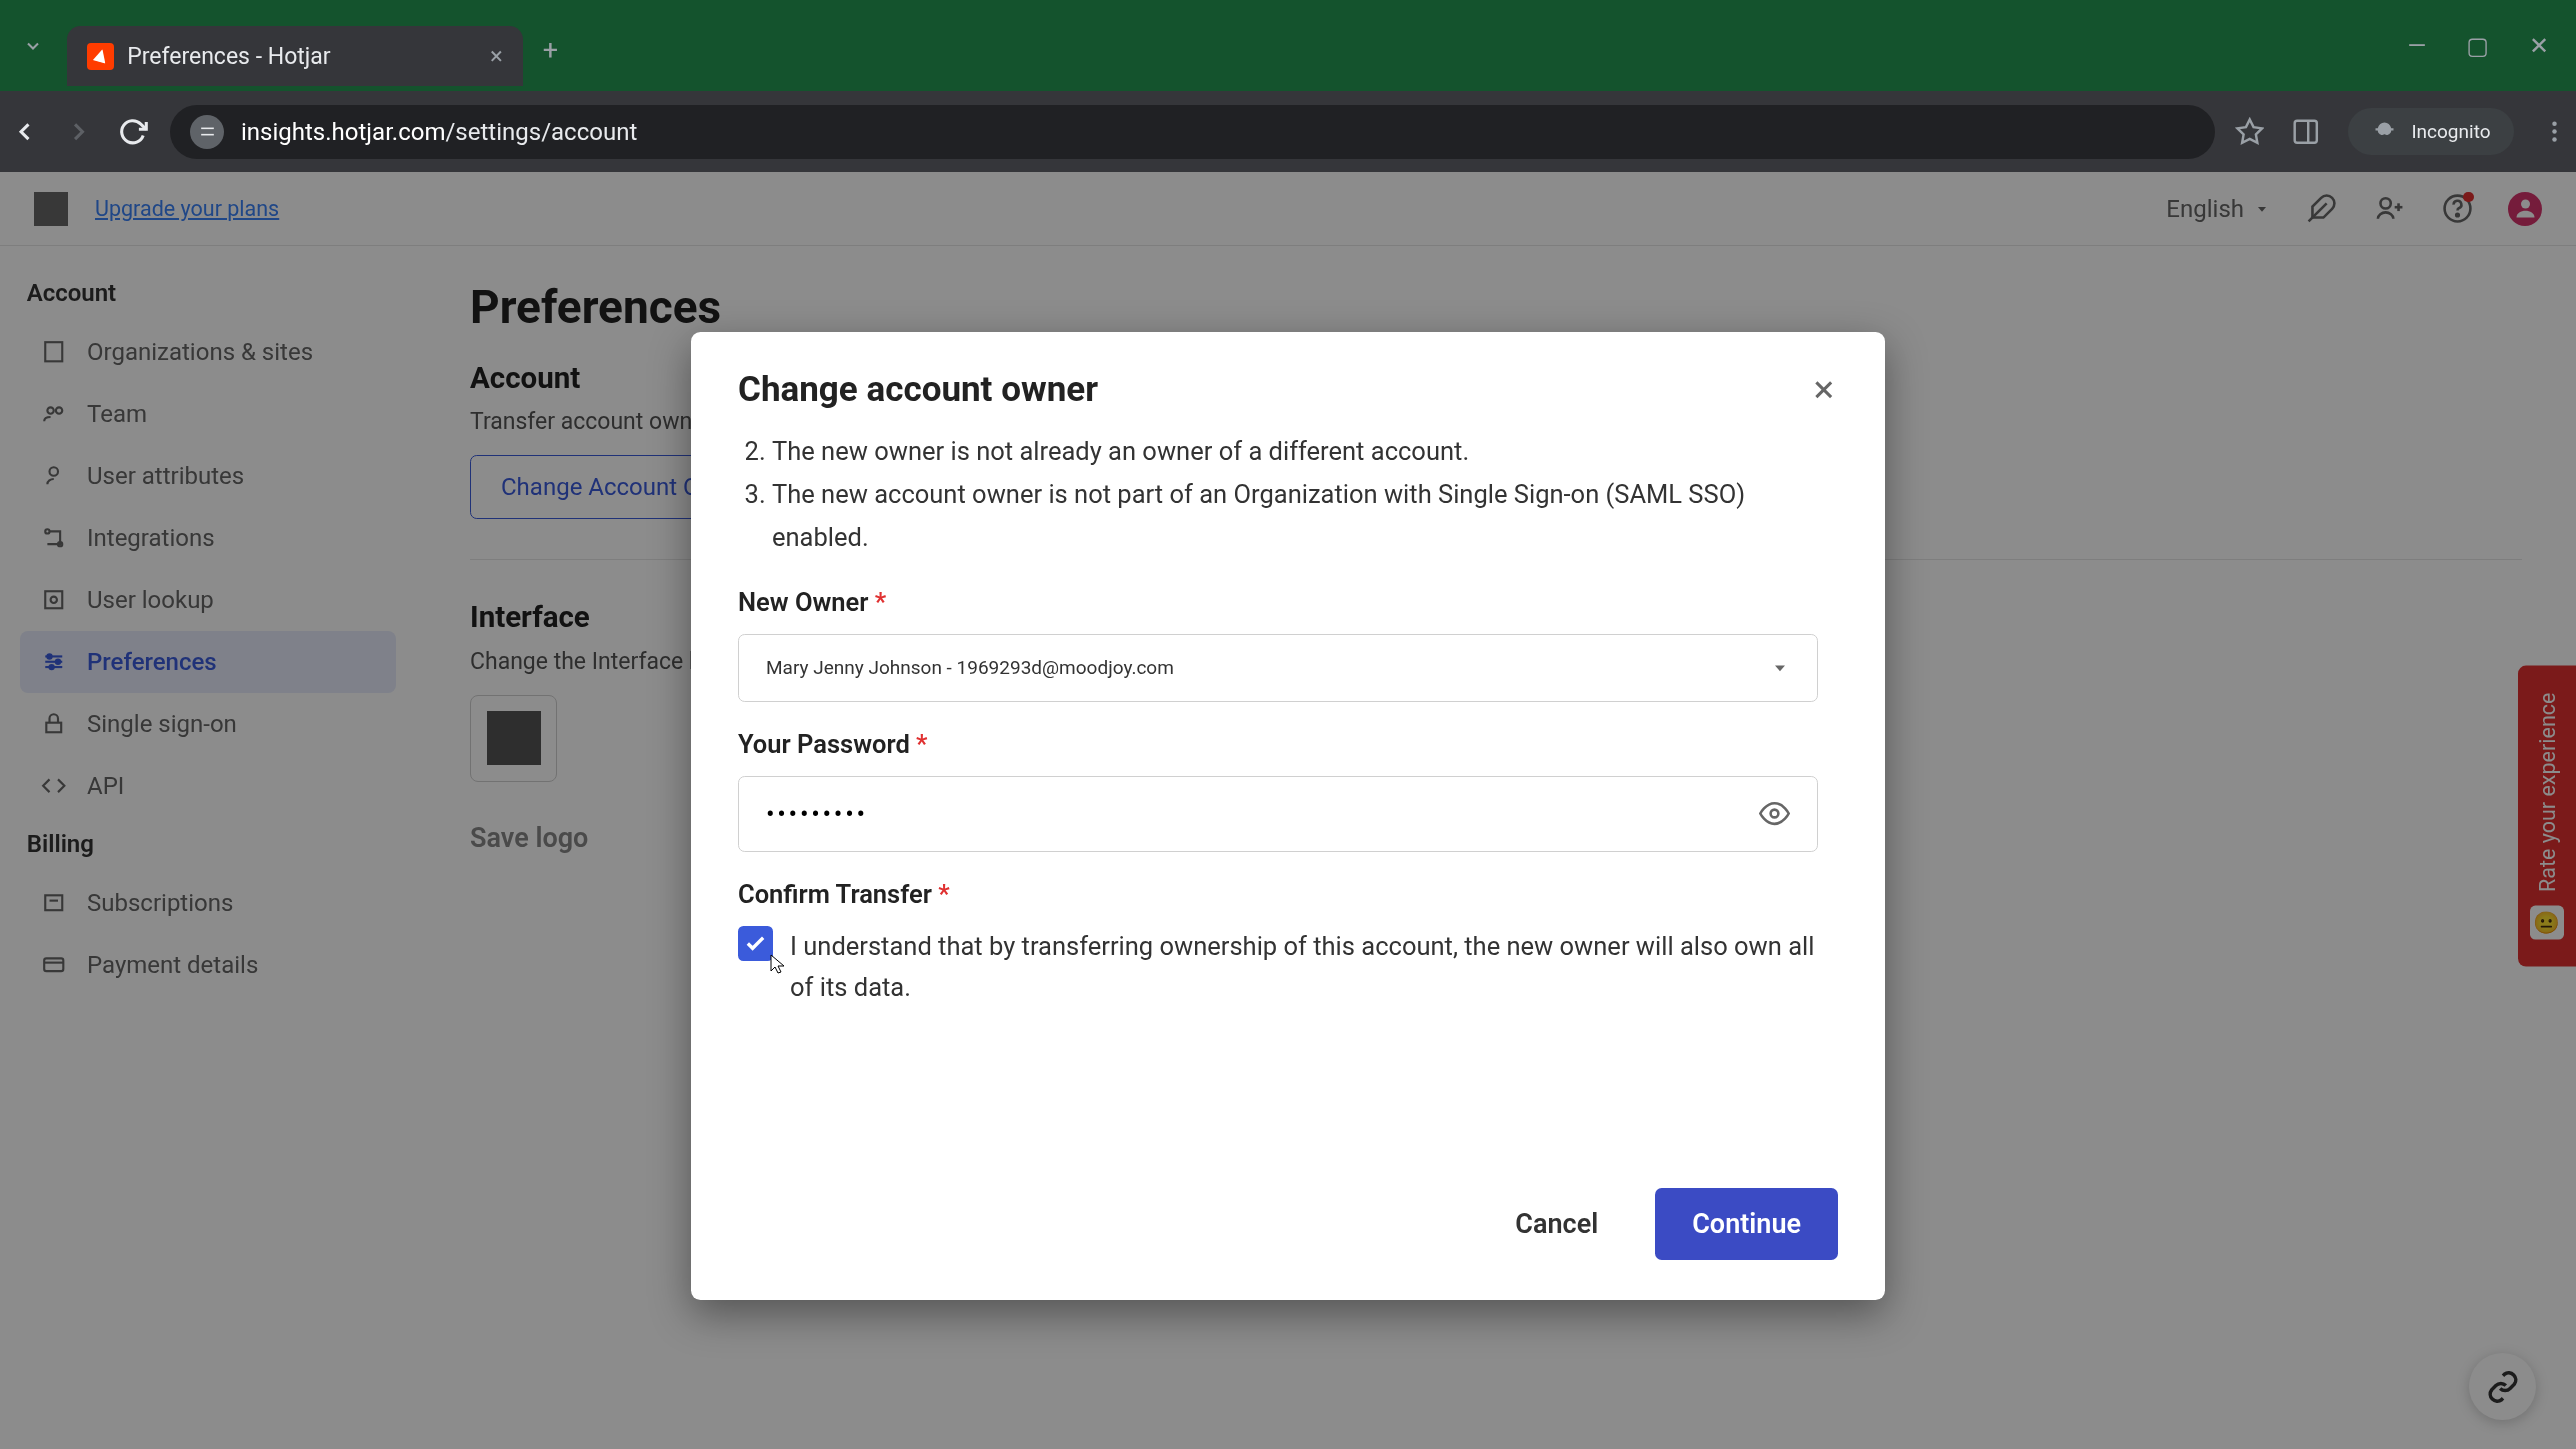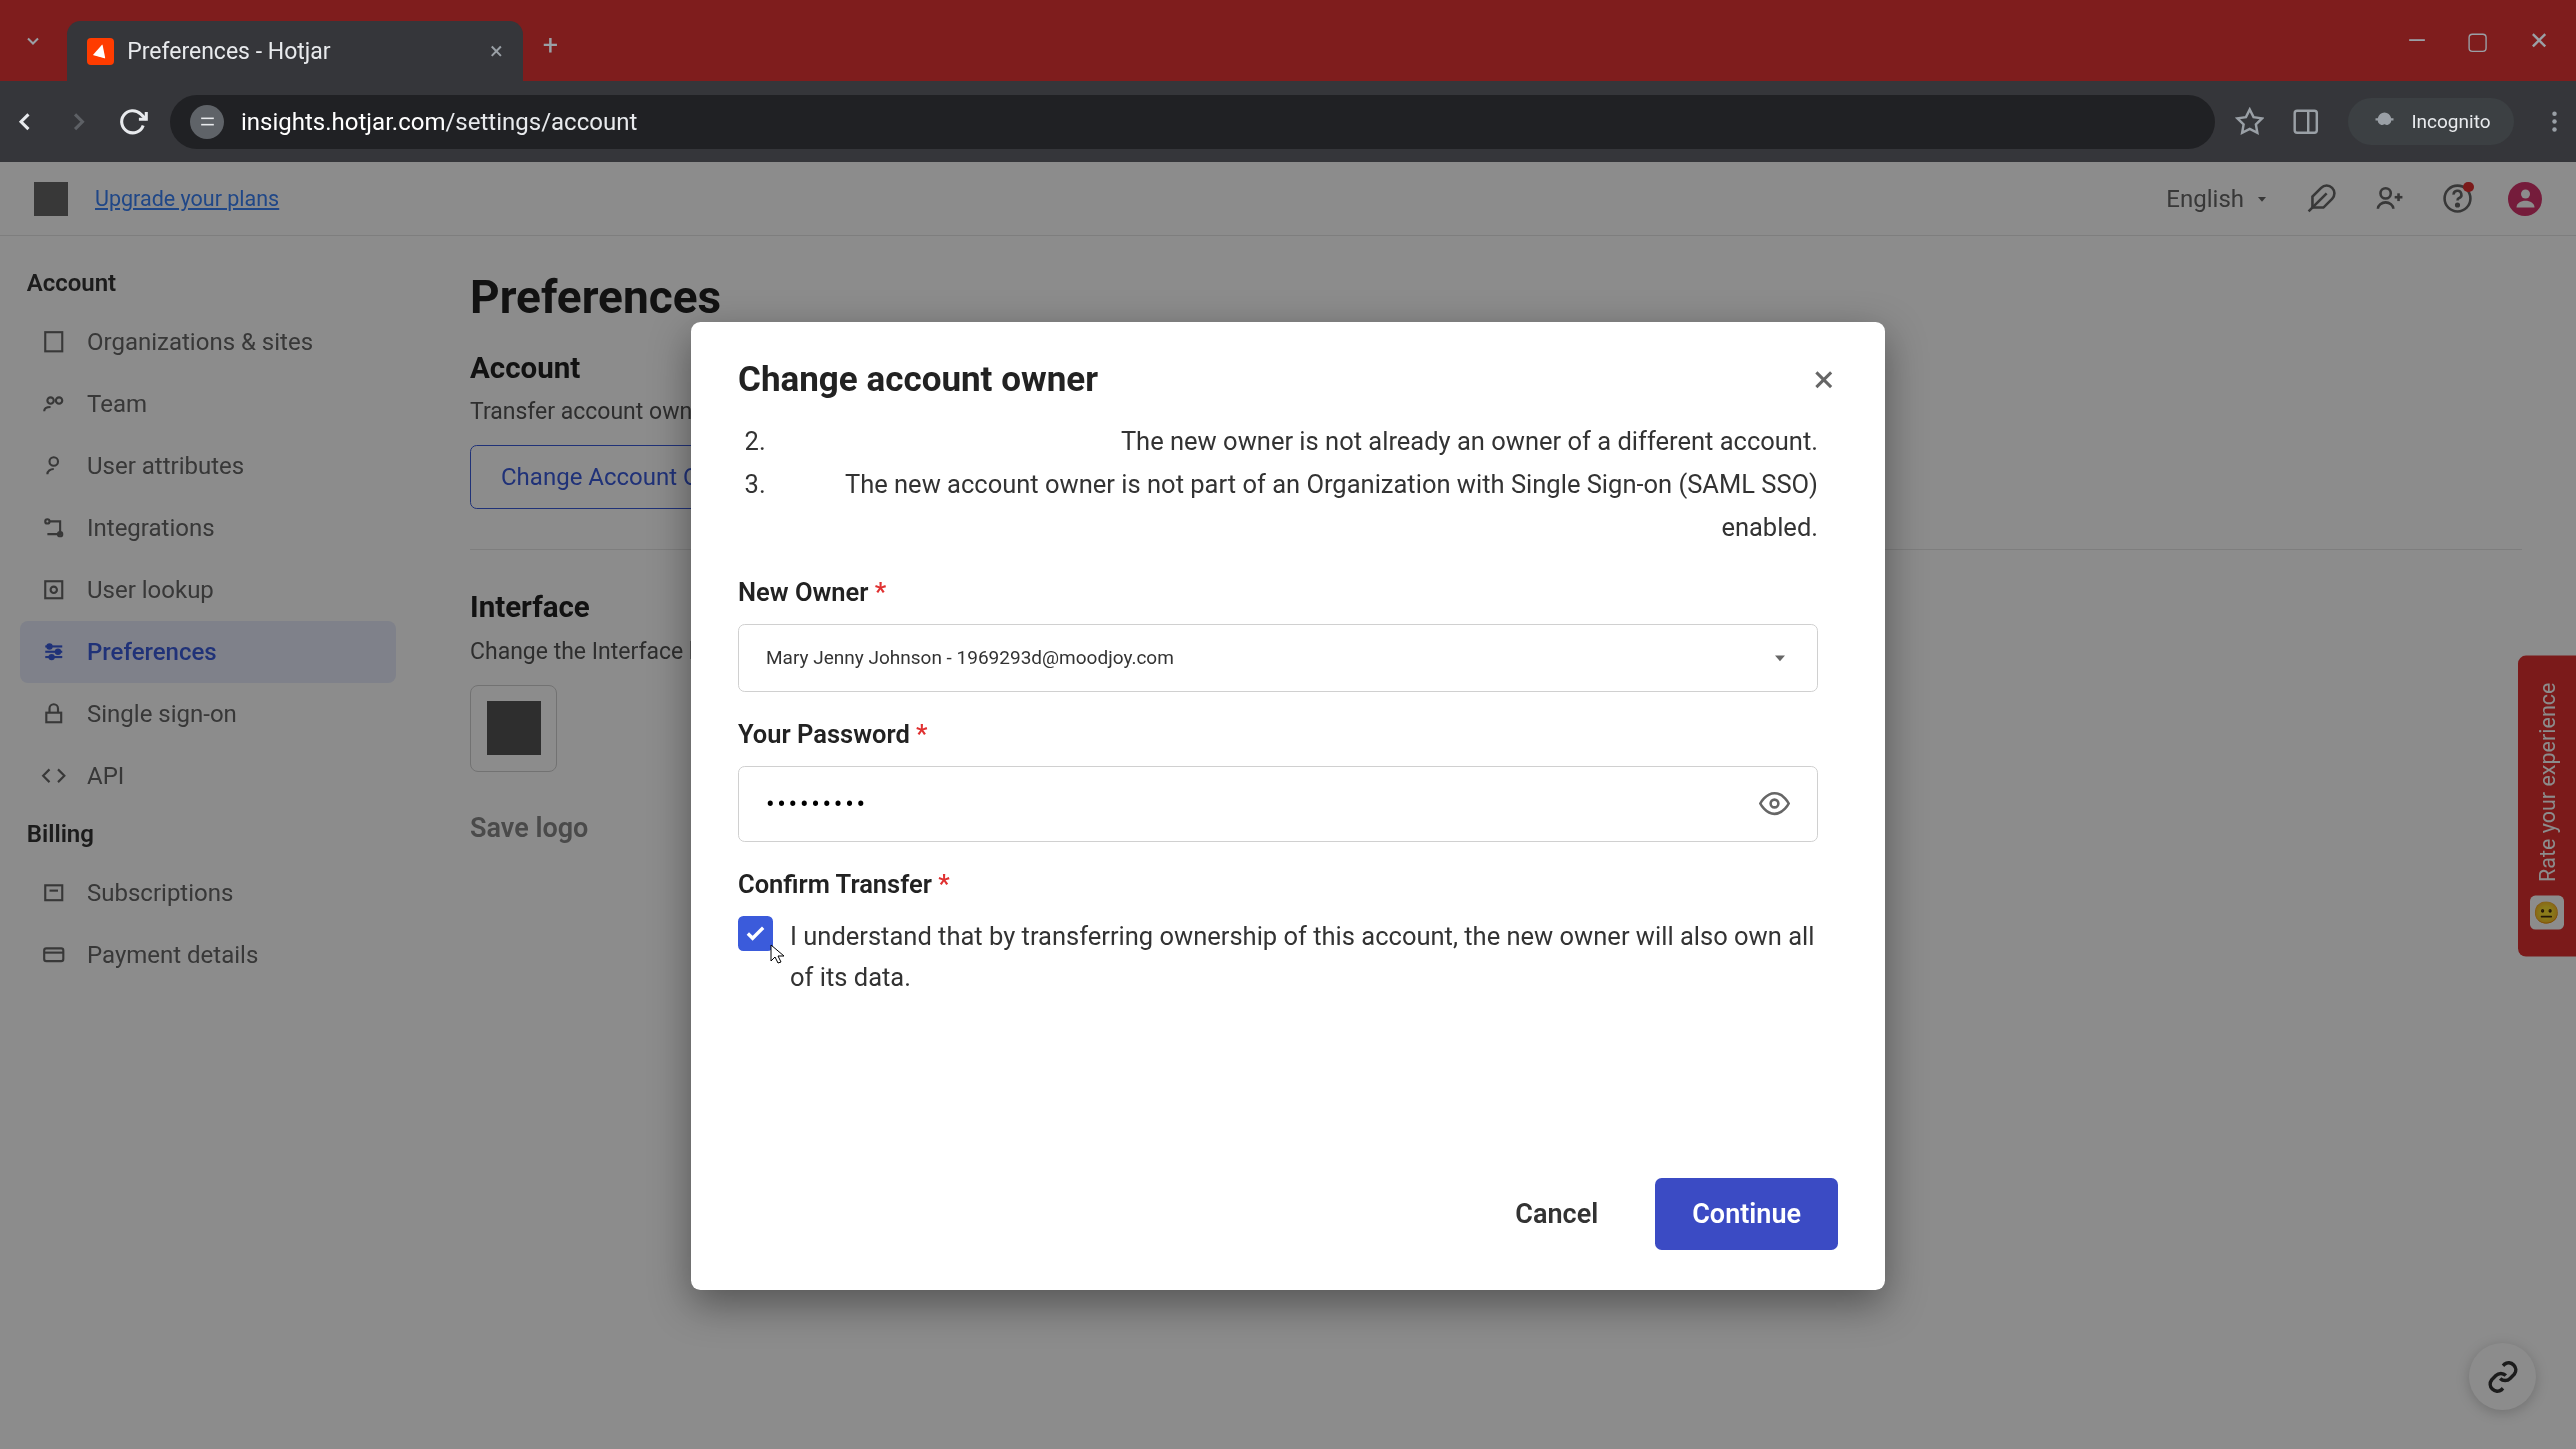--- a/index.html
+++ b/index.html
@@ -1,19 +1,19 @@
 <!DOCTYPE html>
 <html style="font-size:10.7px"><head>
 <meta charset="utf-8">
 <style>
 * { margin: 0; padding: 0; box-sizing: border-box; font-family: -apple-system, BlinkMacSystemFont, "Segoe UI", Roboto, sans-serif; }
 body { width: 2576px; height: 1449px; background: #202124; overflow: hidden; position: relative; }
 
 
-.browser-top { height: 81px; background: #7f1d1d; display: flex; align-items: center; }
+.browser-top { height: 91px; background: #14532d; display: flex; align-items: center; }
 .tab-area { display: flex; align-items: flex-end; height: 81px; padding-left: 13.4px; }
 .tab-dropdown { width: 40px; height: 40px; display: flex; align-items: center; justify-content: center; color: #9aa0a6; margin-right: 13.4px; margin-bottom: 20px; }
 .tab { background: #35363a; height: 60px; width: 456px; border-radius: 13.4px 13.4px 0 0; display: flex; align-items: center; padding: 0 20px; gap: 13.4px; }
 .tab-favicon { width: 27px; height: 27px; background: #ff3c00; border-radius: 4px; display: flex; align-items: center; justify-content: center; }
 .tab-favicon::after { content: ""; width: 13.4px; height: 13.4px; background: #fff; clip-path: polygon(50% 0, 100% 100%, 0 100%); transform: rotate(15deg); }
 .tab-title { color: #e8eaed; font-size: 23px; flex: 1; }
 .tab-close { color: #9aa0a6; font-size: 24px; cursor: pointer; }
 .new-tab { color: #9aa0a6; font-size: 27px; margin-left: 20px; margin-bottom: 20px; cursor: pointer; }
 .window-controls { margin-left: auto; display: flex; gap: 40px; padding-right: 27px; color: #9aa0a6; }
 .window-controls span { font-size: 24px; cursor: pointer; }
@@ -61,21 +61,21 @@
 .modal { width: 1194px; background: #fff; border-radius: 9.4px; position: relative; display: flex; flex-direction: column; box-shadow: 0 13.4px 40px rgba(0,0,0,0.4); }
 .modal-header { padding: 37px 47px 20px; display: flex; align-items: center; }
 .modal-title { font-size: 35px; font-weight: 700; color: #222; }
 .modal-close { margin-left: auto; font-size: 34px; color: #666; cursor: pointer; background: none; border: none; }
 .modal-body { padding: 0 47px 13.4px; position: relative; flex: 1; overflow: hidden; }
 .modal-scroll { height: 718px; overflow-y: auto; padding-right: 20px; }
 .modal-scroll::-webkit-scrollbar { width: 16px; }
 .modal-scroll::-webkit-scrollbar-track { background: #f1f1f1; }
 .modal-scroll::-webkit-scrollbar-thumb { background: #c1c1c1; border-radius: 2.7px; }
 .modal-scroll::-webkit-scrollbar-button { height: 16px; background: #e0e0e0; }
-.rule-list { padding-left: 34px; margin-bottom: 17px; text-align: right; }
+.rule-list { padding-left: 34px; margin-bottom: 17px; }
 .rule-list li { font-size: 25.5px; color: #333; line-height: 1.7; }
 .form-label { font-size: 25.5px; font-weight: 600; color: #222; margin: 27px 0 17px; display: block; }
 .form-label .req { color: #e03131; }
 .select-box { border: 1.3px solid #d0d0d0; border-radius: 6.7px; padding: 21.5px 27px; font-size: 19px; color: #333; display: flex; align-items: center; cursor: pointer; }
 .select-box .caret { margin-left: auto; color: #666; }
 .input-wrap { border: 1.3px solid #d0d0d0; border-radius: 6.7px; padding: 21.5px 27px; display: flex; align-items: center; }
 .input-wrap input { border: none; outline: none; font-size: 25.5px; flex: 1; letter-spacing: 2.7px; }
 .eye-btn { color: #666; cursor: pointer; font-size: 28px; }
 .check-row { display: flex; gap: 17px; align-items: flex-start; margin-top: 13.4px; }
 .checkbox { width: 35px; height: 35px; border: 2px solid #3b5bdb; border-radius: 5.4px; background: #3b5bdb; display: flex; align-items: center; justify-content: center; color: #fff; font-size: 23px; flex-shrink: 0; cursor: pointer; position: relative; }

